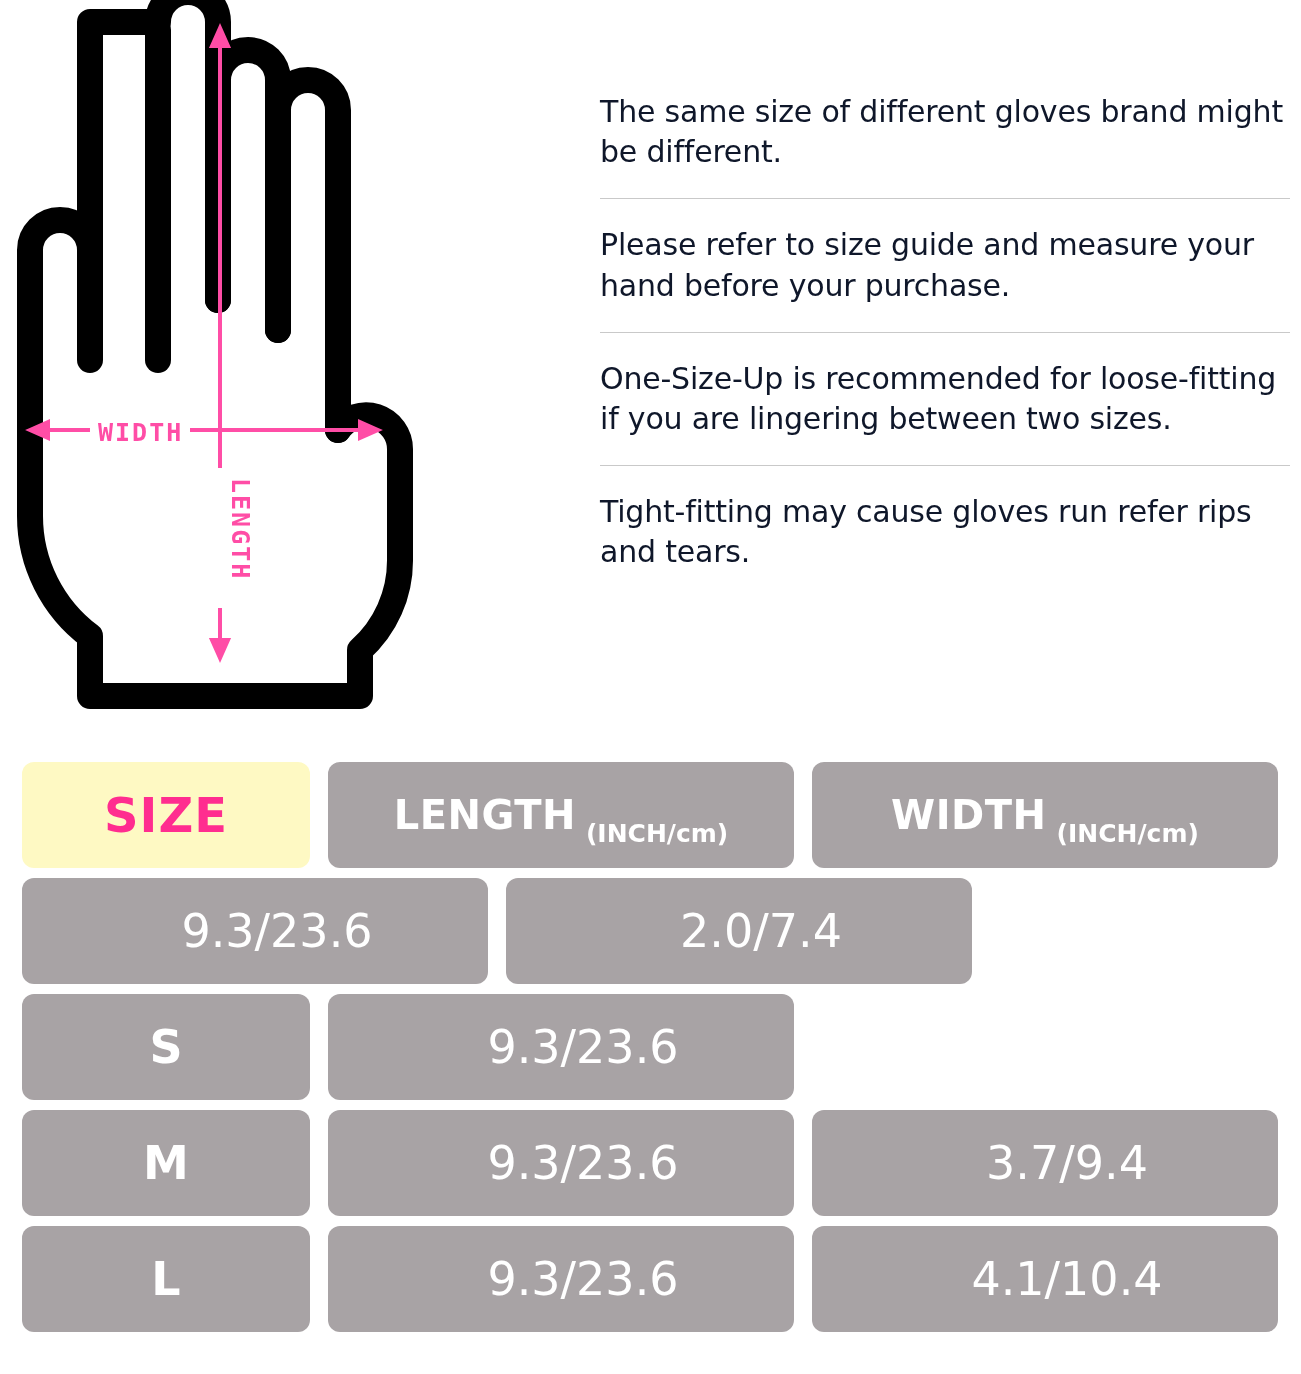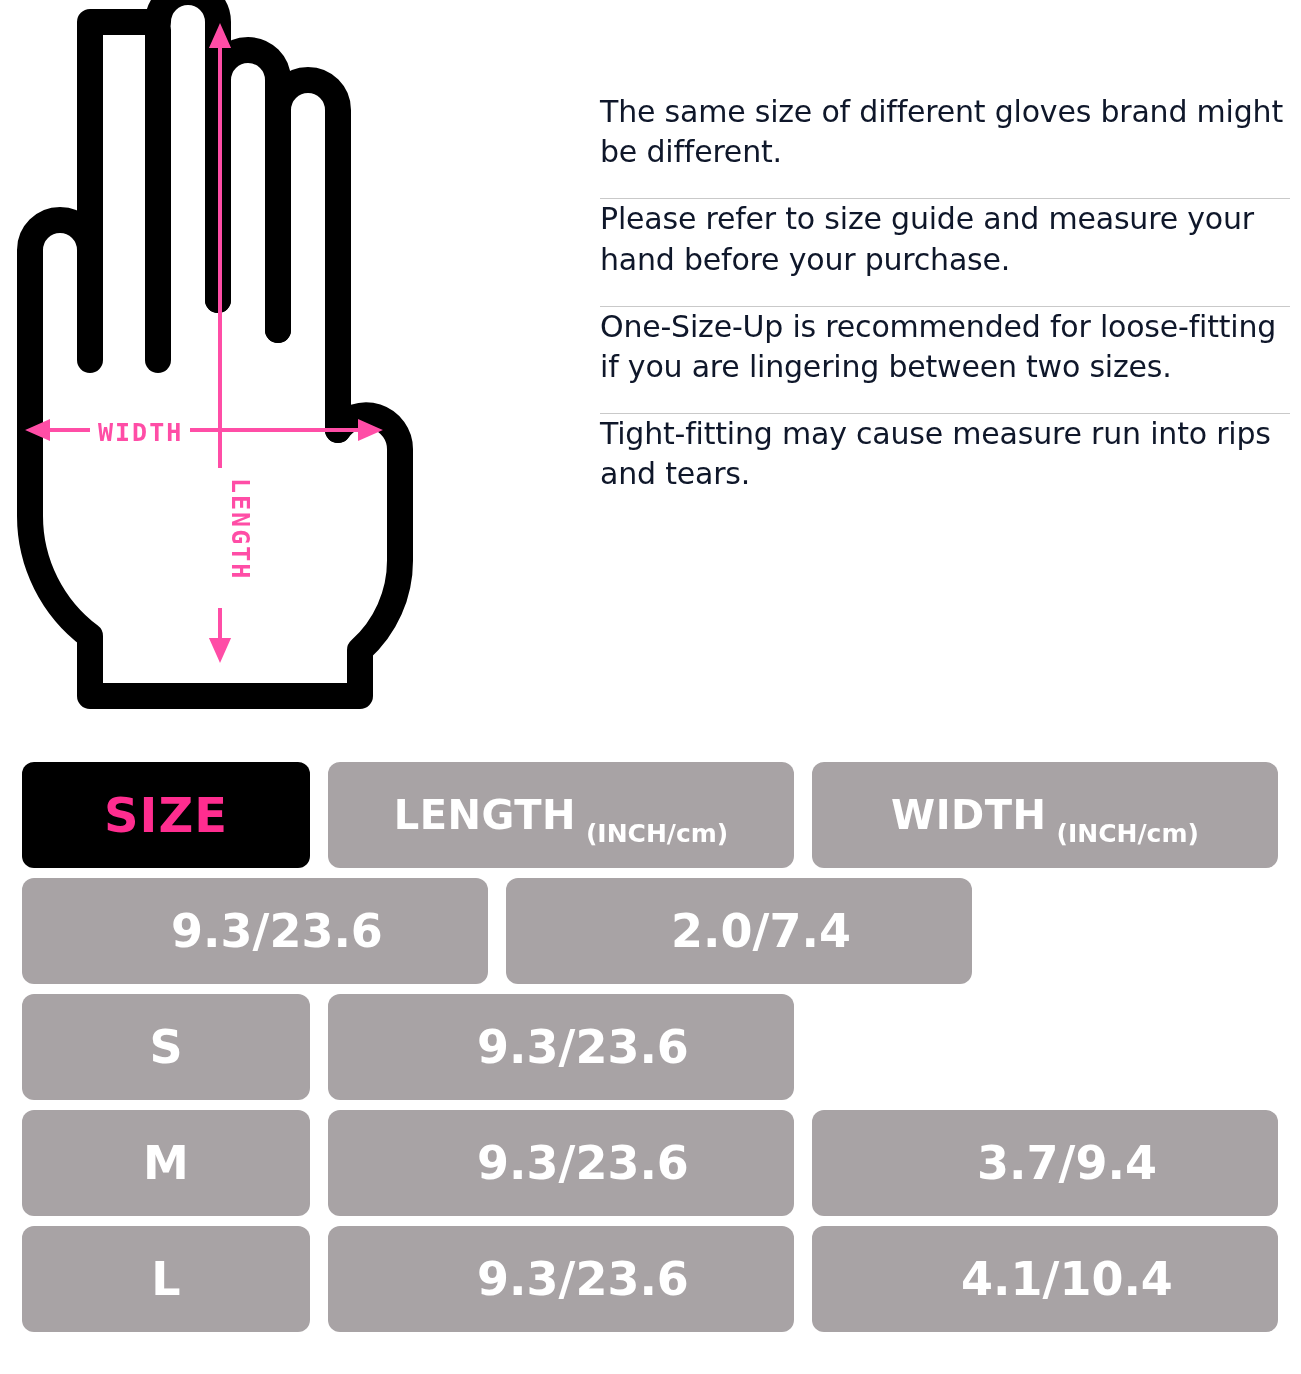--- a/index.html
+++ b/index.html
@@ -50,20 +50,21 @@
   .note {
     font-size: 30px;
     line-height: 1.34;
     color: #0f172a;
     padding: 0 0 26px 0;
     font-family: "DejaVu Sans", sans-serif;
     letter-spacing: -0.2px;
   }
   .note + .note {
     border-top: 1.5px solid #c9c9c9;
+    padding-top: 26px;
   }
 
   
   .table {
     position: absolute;
     left: 22px;
     top: 762px;
     width: 1262px;
   }
   .row {
@@ -82,38 +83,38 @@
     font-size: 44px;
     font-weight: bold;
     font-family: "DejaVu Sans", sans-serif;
     box-sizing: border-box;
   }
   .c-size   { width: 288px; }
   .c-length { width: 466px; }
   .c-width  { width: 466px; }
 
   .head-size {
-    background: #000000;
+    background: #fef9c3;
     color: #ff2d8f;
     font-size: 48px;
     letter-spacing: 1px;
   }
   .head-cell {
     font-size: 40px;
     letter-spacing: 0.5px;
   }
   .head-cell .unit {
     font-size: 25px;
     font-weight: bold;
     margin-left: 10px;
     letter-spacing: 0;
     margin-top: 36px;
   }
   .body-cell {
-    font-weight: bold;
+    font-weight: normal;
     font-size: 46px;
     padding-left: 44px;
   }
   .body-size {
     font-size: 46px;
   }
 
   .measure-label {
     font-family: "DejaVu Sans Mono", monospace;
     font-size: 25px;
@@ -181,21 +182,21 @@
           <rect x="200" y="468" width="40" height="140" fill="#ffffff"></rect>
         </g>
         <text class="measure-label" x="232" y="478" transform="rotate(90 232 478)">LENGTH</text>
       </svg>
     </div>
 
     <div class="notes">
       <div class="note">The same size of different gloves brand might be different.</div>
       <div class="note">Please refer to size guide and measure your hand before your purchase.</div>
       <div class="note">One-Size-Up is recommended for loose-fitting if you are lingering between two sizes.</div>
-      <div class="note">Tight-fitting may cause measure run into rips and tears.</div>
+      <div class="note">Tight-fitting may cause gloves run refer rips and tears.</div>
     </div>
 
   </div>
 
   <div class="table">
 
     <div class="row">
       <div class="cell c-size head-size">SIZE</div>
       <div class="cell c-length head-cell">
         <span>LENGTH</span>

